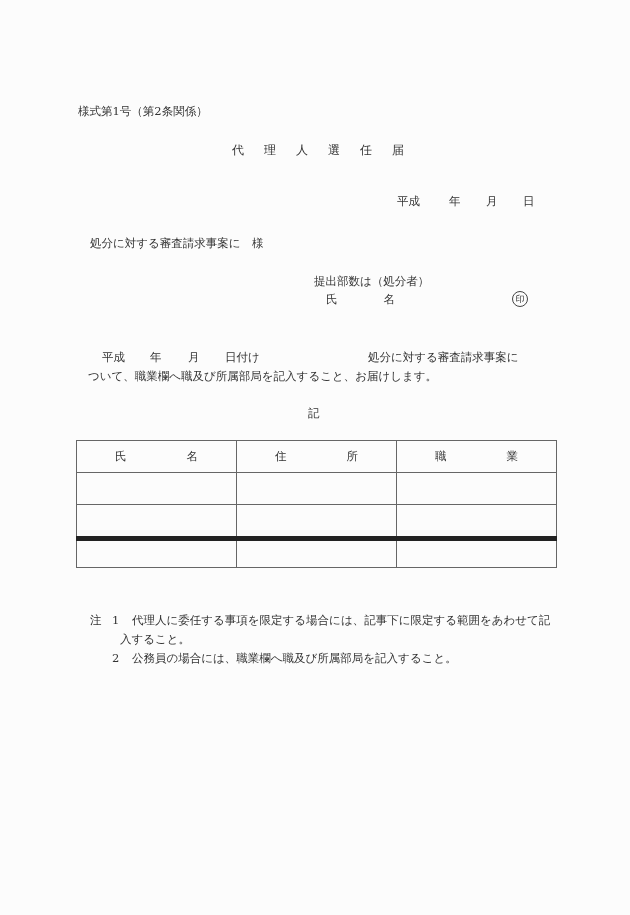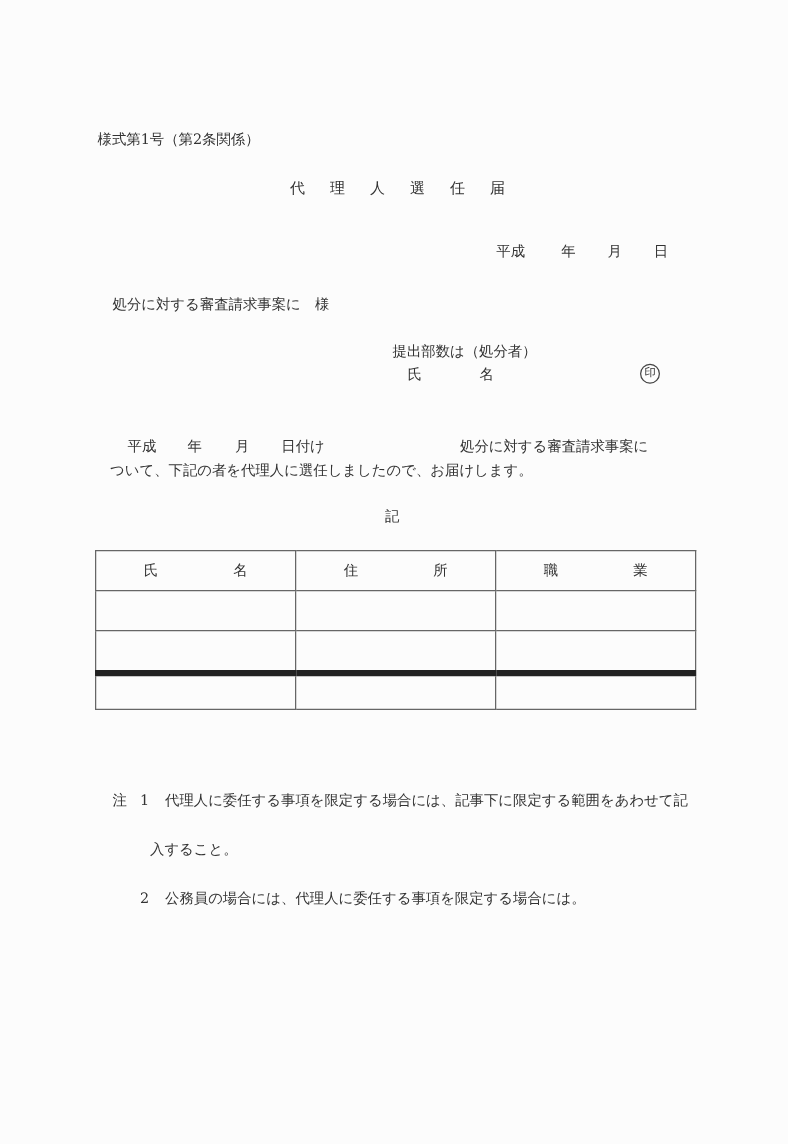--- a/index.html
+++ b/index.html
@@ -37,21 +37,21 @@
       table-layout: fixed;
     }
     table.roster td, table.roster th {
       border: 1px solid #666;
       height: 31px; padding: 0;
       font-weight: normal; text-align: center;
     }
     table.roster th span.sp { display: inline-block; width: 60px; }
     table.roster tr.thick-top td { border-top: 5px solid #222; height: 26px; }
     .notes { left: 90px; top: 611px; line-height: 19px; }
-    .notes .row { display: block; white-space: nowrap; margin-top: 20px; }
+    .notes .row { display: block; white-space: nowrap; }
     .notes .lbl { display: inline-block; width: 22px; }
     .notes .num { display: inline-block; width: 20px; }
     .notes .indent { padding-left: 30px; }
     .notes .indent2 { padding-left: 22px; }
   </style>
 </head>
 <body>
 
 <div class="abs form-number">様式第1号（第2条関係）</div>
 
@@ -67,21 +67,21 @@
 
 <div class="abs requester-label">提出部数は（処分者）</div>
 <div class="abs requester-name">
   <span>氏</span><span class="nm2">名</span>
 </div>
 <div class="abs seal">印</div>
 
 <div class="abs body-line1">
   <span style="width:48px">平成</span><span style="width:38px">年</span><span style="width:37px">月</span><span style="width:143px">日付け</span><span>処分に対する審査請求事案に</span>
 </div>
-<div class="abs body-line2">ついて、下記の者を代理人に選任しましたので、お届けします。</div>
+<div class="abs body-line2">ついて、職業欄へ職及び所属部局を記入すること、お届けします。</div>
 
 <div class="abs ki">記</div>
 
 <table class="roster">
   <tbody>
       <tr>
     <th><span>氏</span><span class="sp"></span><span>名</span></th>
     <th><span>住</span><span class="sp"></span><span>所</span></th>
     <th><span>職</span><span class="sp"></span><span>業</span></th>
   </tr>
@@ -99,14 +99,14 @@
     <td></td>
     <td></td>
     <td></td>
   </tr>
 </tbody>
   </table>
 
 <div class="abs notes">
   <span class="row"><span class="lbl">注</span><span class="num">1</span><span>代理人に委任する事項を限定する場合には、記事下に限定する範囲をあわせて記</span></span>
   <span class="row indent">入すること。</span>
-  <span class="row indent2"><span class="num">2</span><span>公務員の場合には、代理人に委任する事項を限定する場合には。</span></span>
+  <span class="row indent2"><span class="num">2</span><span>公務員の場合には、職業欄へ職及び所属部局を記入すること。</span></span>
 </div>
 
 </body></html>

